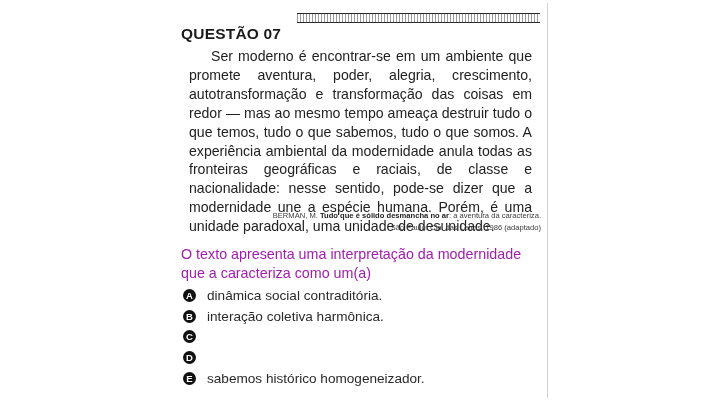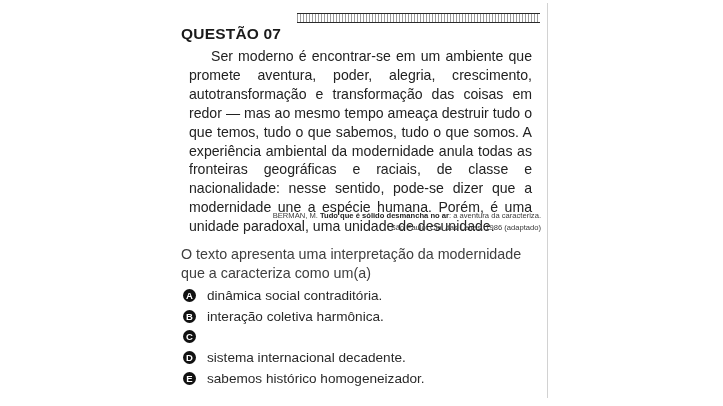--- a/index.html
+++ b/index.html
@@ -83,21 +83,21 @@
       color: #3a3a3a;
     }
     .citation b { color: #222; }
     .question {
       position: absolute;
       left: 0;
       top: 245px;
       width: 360px;
       font-size: 14.3px;
       line-height: 18.6px;
-      color: #404040;
+      color: #a21caf;
     }
     .options {
       position: absolute;
       left: 0;
       top: 285px;
       width: 360px;
       margin: 0;
       padding: 0;
       list-style: none;
     }
@@ -158,21 +158,20 @@
     </li>
     <li class="option">
       <span class="badge">B</span>
       <span class="opt-text">interação coletiva harmônica.</span>
     </li>
     <li class="option">
       <span class="badge">C</span>
     </li>
     <li class="option">
       <span class="badge">D</span>
-      <span class="opt-text">sistema internacional decadente.</span>
     </li>
     <li class="option">
       <span class="badge">E</span>
       <span class="opt-text">sabemos histórico homogeneizador.</span>
     </li>
   </ul>
 
 </div>
 
 </body></html>

